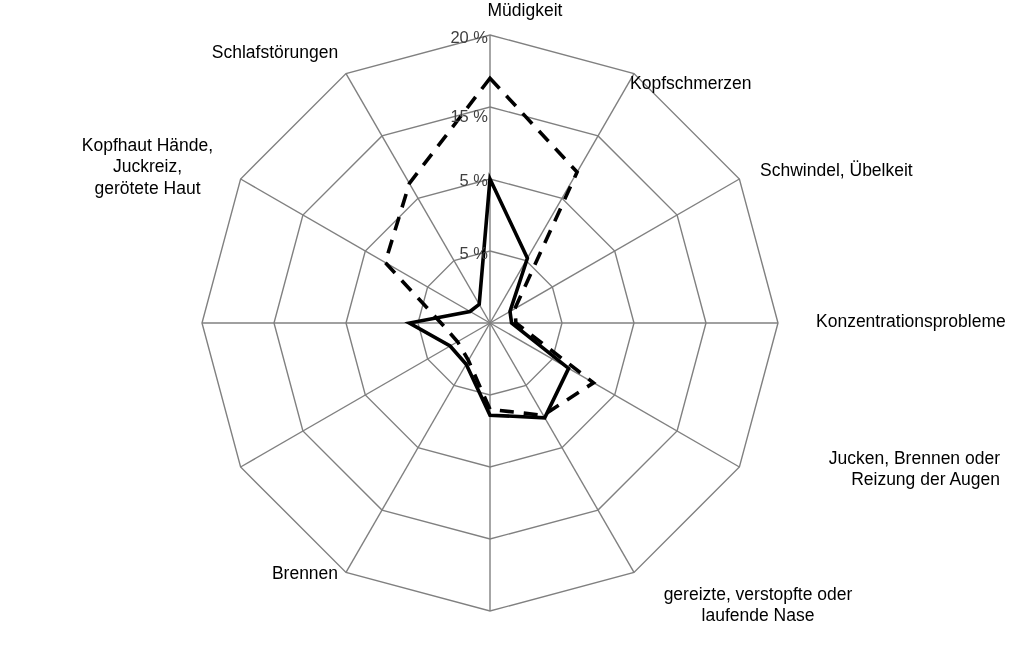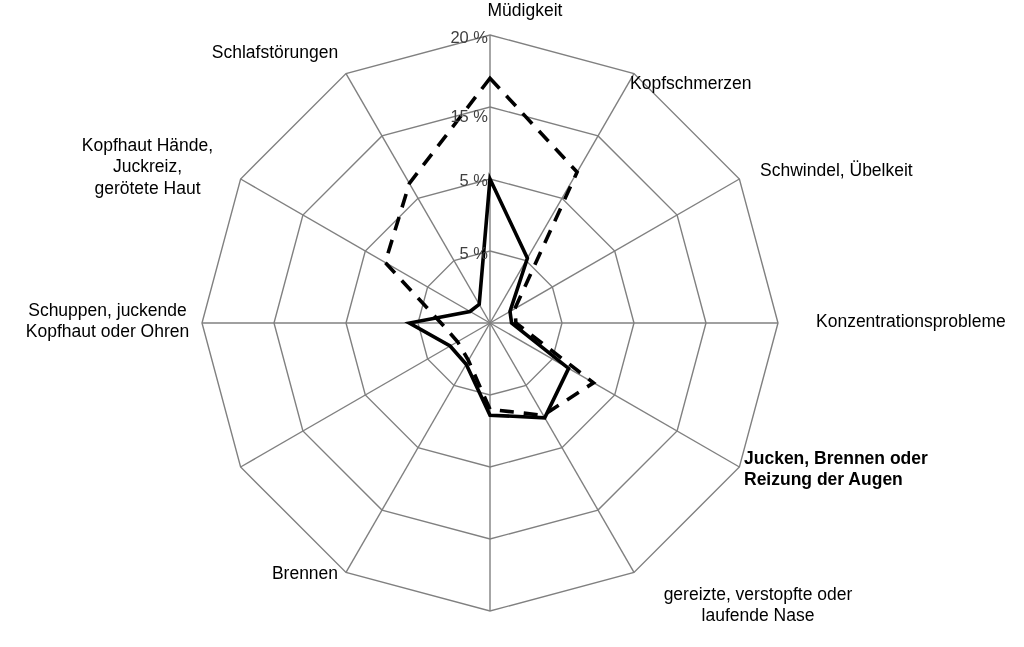--- a/index.html
+++ b/index.html
@@ -71,27 +71,25 @@
     <g id="series-layer">
         <polygon points="490.0,179.0 527.4,258.2 510.0,311.5 511.6,323.0 568.6,368.4 544.7,417.8 490.0,415.2 466.2,364.2 450.1,346.0 409.4,323.0 470.0,311.5 479.2,304.3" fill="none" stroke="#000000" stroke-width="3.6" stroke-linejoin="miter"></polygon>
         <polygon points="490.0,78.2 577.1,172.1 514.9,308.6 515.9,323.0 593.5,382.8 543.3,415.3 490.0,409.4 468.4,360.4 457.6,341.7 441.0,323.0 385.2,262.5 409.4,183.3" fill="none" stroke="#000000" stroke-width="3.6" stroke-linejoin="miter" stroke-dasharray="14,10"></polygon>
       </g>
   </svg>
 
   <div class="cat-label" style="left:425px; top:0px; width:200px;">Müdigkeit</div>
   <div class="cat-label" style="left:630px; top:46px; width:220px; text-align:left;margin-top:27px;">Kopfschmerzen</div>
   <div class="cat-label" style="left:760px; top:160px; width:240px; text-align:left;">Schwindel, Übelkeit</div>
   <div class="cat-label" style="left:816px; top:311px; width:224px; text-align:left;">Konzentrationsprobleme</div>
-  <div class="cat-label" style="left:744px; top:448px; width:256px; text-align:left;font-weight:bold;">Jucken, Brennen oder
+  <div class="cat-label" style="left:744px; top:448px; width:256px; text-align:right;">Jucken, Brennen oder
 Reizung der Augen</div>
   <div class="cat-label" style="left:628px; top:556px; width:260px; text-align:center;margin-top:28px;">gereizte, verstopfte oder
 laufende Nase</div>
   <div class="cat-label" style="left:240px; top:563px; width:130px; text-align:center;">Brennen</div>
-  <div class="cat-label" style="left:0px; top:300px; width:215px; text-align:center;">Schuppen, juckende
-Kopfhaut oder Ohren</div>
   <div class="cat-label" style="left:50px; top:135px; width:195px; text-align:center;">Kopfhaut Hände,
 Juckreiz,
 gerötete Haut</div>
   <div class="cat-label" style="left:175px; top:22px; width:200px; text-align:center;margin-top:20px;">Schlafstörungen</div>
 
   <div class="tick-label" style="left:400px; top:28px; width:88px;">20 %</div>
   <div class="tick-label" style="left:400px; top:99px; width:88px;margin-top:8px;">15 %</div>
   <div class="tick-label" style="left:400px; top:171px; width:88px;">5 %</div>
   <div class="tick-label" style="left:400px; top:244px; width:88px;">5 %</div>
 

